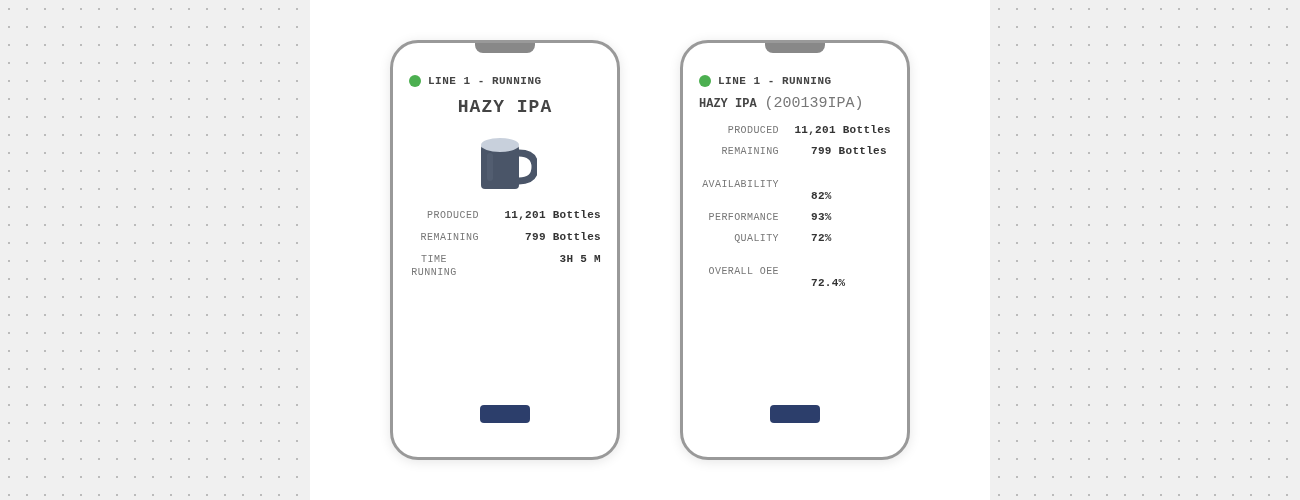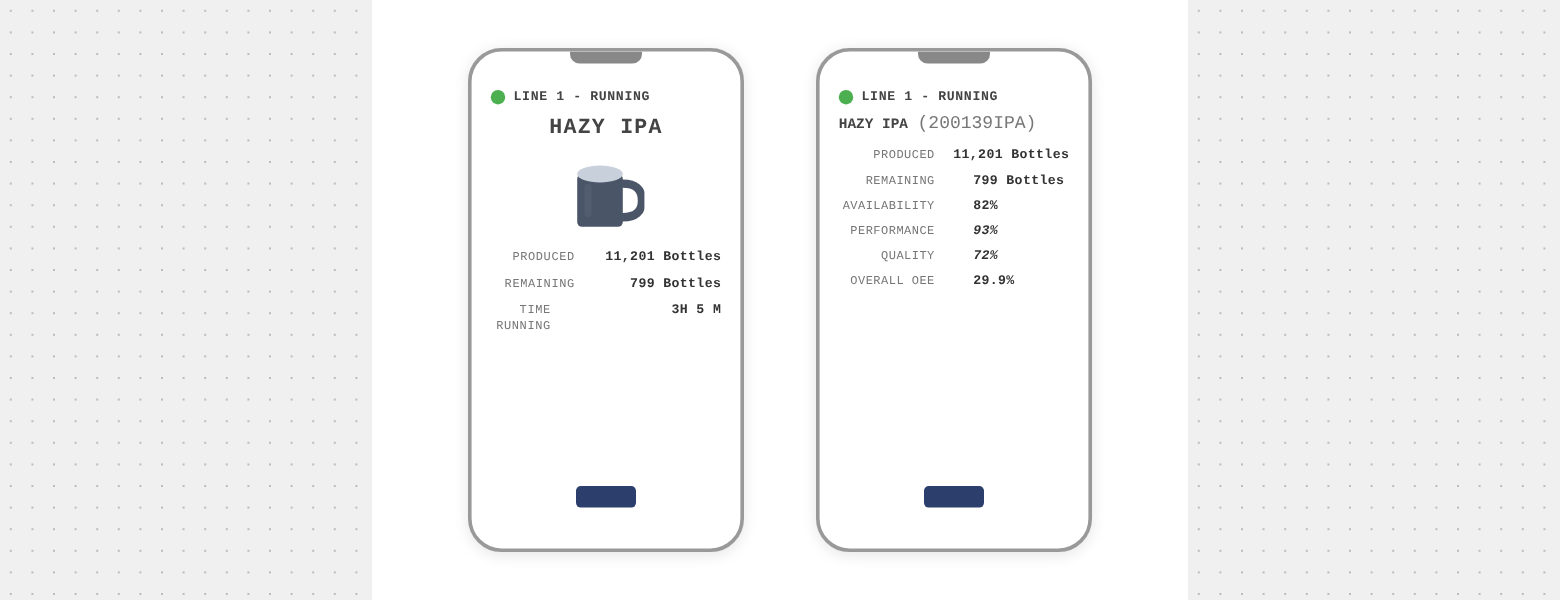--- a/index.html
+++ b/index.html
@@ -146,38 +146,38 @@
     .stat-label {
       text-transform: uppercase;
       font-size: 10px;
       color: #777;
       letter-spacing: 0.5px;
       text-align: right;
       min-width: 70px;
     }
 
     .stat-label-multi {
-      text-align: right;
+      text-align: center;
       text-transform: uppercase;
       font-size: 10px;
       color: #777;
       letter-spacing: 0.5px;
       line-height: 1.3;
       min-width: 50px;
     }
 
     .stat-value {
       font-size: 11px;
       font-weight: bold;
       color: #333;
       margin-left: 8px;
     }
 
-    .stat-value-green { color: #4caf50; font-weight: bold; font-style: italic; }
-    .stat-value-orange { color: #f5a623; font-weight: bold; }
+    .stat-value-green { color: #4caf50; font-weight: bold; }
+    .stat-value-orange { color: #f5a623; font-weight: bold; margin-top: 24px; }
 
     .bottom-button {
       width: 50px;
       height: 18px;
       background: #2c3e6b;
       border-radius: 4px;
       margin: auto auto 8px auto;
       align-self: flex-end;
     }
 
@@ -316,21 +316,21 @@
         <div class="card2-stat-row">
           <span class="card2-label">Performance</span>
           <span class="card2-value stat-value-green">93%</span>
         </div>
         <div class="card2-stat-row">
           <span class="card2-label">Quality</span>
           <span class="card2-value stat-value-green">72%</span>
         </div>
         <div class="card2-stat-row">
           <span class="card2-label">Overall OEE</span>
-          <span class="card2-value stat-value-orange">29.9%</span>
+          <span class="card2-value stat-value-orange">72.4%</span>
         </div>
       </div>
 
       <div class="divider"></div>
       <div style="display:flex;justify-content:flex-end;">
         <div class="bottom-button"></div>
       </div>
     </div>
   </div>
 

